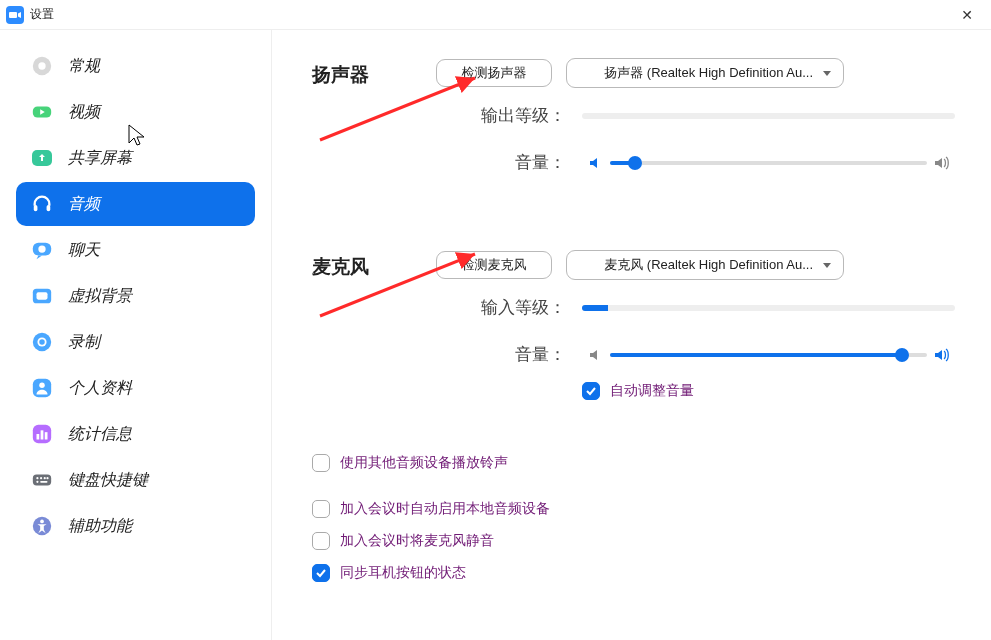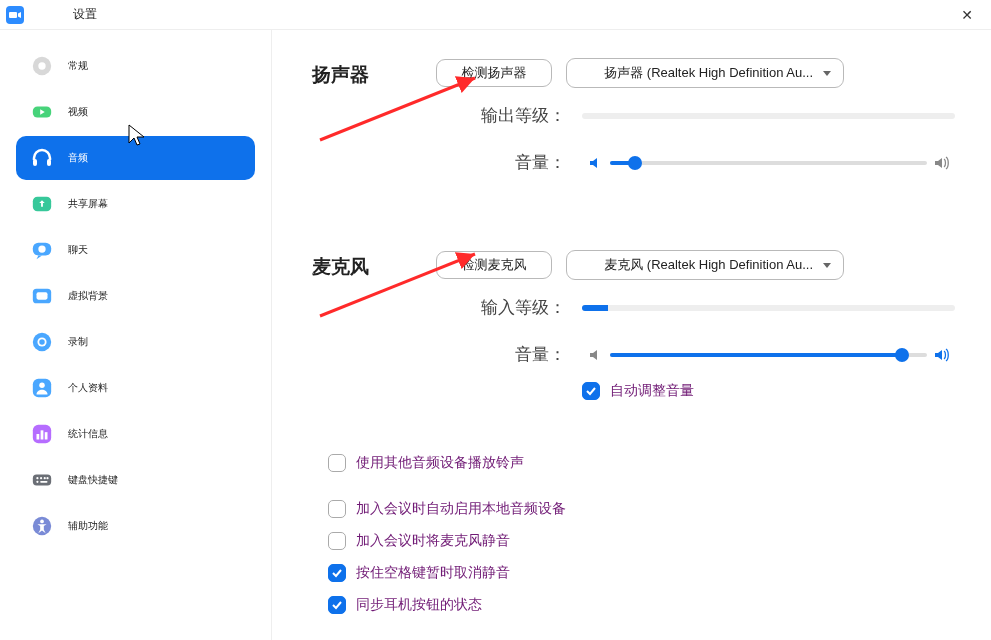--- a/index.html
+++ b/index.html
@@ -1,27 +1,27 @@
 <!DOCTYPE html>
 <html><head>
 <meta charset="utf-8">
 <style>
   * { box-sizing: border-box; margin: 0; padding: 0; font-family: "Microsoft YaHei", "PingFang SC", -apple-system, sans-serif; }
   body { width: 991px; height: 640px; background: #fff; overflow: hidden; position: relative; }
-  .titlebar { height: 30px; display: flex; align-items: center; padding: 0 6px; border-bottom: 1px solid #eee; gap: 43px; }
+  .titlebar { height: 30px; display: flex; align-items: center; padding: 0 6px; border-bottom: 1px solid #eee; }
   .titlebar .app-icon { width: 18px; height: 18px; border-radius: 4px; background: #2D8CFF; display: flex; align-items: center; justify-content: center; margin-right: 6px; }
   .titlebar .app-icon svg { width: 12px; height: 8px; }
   .titlebar .title { font-size: 12px; color: #222; }
   .titlebar .spacer { flex: 1; }
   .titlebar .close { width: 36px; height: 28px; display: flex; align-items: center; justify-content: center; cursor: pointer; font-size: 14px; color: #333; }
   .body { display: flex; height: calc(640px - 30px); }
   .sidebar { width: 272px; border-right: 1px solid #eee; padding: 14px 16px 14px 16px; }
   .side-item { height: 44px; display: flex; align-items: center; border-radius: 10px; padding: 0 14px; margin-bottom: 2px; cursor: pointer; }
   .side-item .icon { width: 24px; height: 24px; margin-right: 14px; display: flex; align-items: center; justify-content: center; }
-  .side-item .label { font-size: 10px; color: #222; }
+  .side-item .label { font-size: 16px; color: #222; font-style: italic; }
   .side-item.active { background: #0E71EB; }
   .side-item.active .label { color: #fff; }
   .side-item:nth-child(1) .icon svg,
   .side-item:nth-child(2) .icon svg,
   .side-item:nth-child(4) .icon svg,
   .side-item:nth-child(5) .icon svg,
   .side-item:nth-child(6) .icon svg,
   .side-item:nth-child(7) .icon svg,
   .side-item:nth-child(8) .icon svg,
   .side-item:nth-child(9) .icon svg,
@@ -36,21 +36,21 @@
   .select { height: 30px; border: 1px solid #b9b9b9; border-radius: 9px; background: #fff; padding: 0 30px 0 14px; font-size: 13px; color: #222; cursor: pointer; width: 278px; display: flex; align-items: center; position: relative; white-space: nowrap; overflow: hidden; justify-content: flex-end; }
   .select::after { content: ""; position: absolute; right: 12px; top: 12px; width: 0; height: 0; border-left: 4px solid transparent; border-right: 4px solid transparent; border-top: 5px solid #666; }
   .lvl-label { width: 130px; text-align: right; font-size: 17px; color: #444; margin-right: 16px; }
   .level-bar { flex: 1; height: 6px; background: #eee; border-radius: 3px; position: relative; overflow: hidden; }
   .level-bar .fill { position: absolute; left: 0; top: 0; bottom: 0; background: #0E71EB; }
   .slider-wrap { flex: 1; display: flex; align-items: center; }
   .speaker-icon { width: 16px; height: 16px; margin: 0 6px; display: flex; align-items: center; justify-content: center; }
   .slider { flex: 1; height: 4px; background: #ddd; border-radius: 2px; position: relative; cursor: pointer; }
   .slider .track-fill { position: absolute; left: 0; top: 0; bottom: 0; background: #0E71EB; border-radius: 2px; }
   .slider .thumb { position: absolute; top: 50%; width: 14px; height: 14px; background: #0E71EB; border-radius: 50%; transform: translate(-50%, -50%); }
-  .checkbox-row { display: flex; align-items: center; margin-bottom: 14px; margin-left: 16px; }
+  .checkbox-row { display: flex; align-items: center; margin-bottom: 14px; margin-left: 0; }
   .checkbox-row .cb { width: 18px; height: 18px; border-radius: 5px; border: 1.5px solid #aaa; margin-right: 10px; display: flex; align-items: center; justify-content: center; cursor: pointer; }
   .checkbox-row .cb.checked { background: #0E71EB; border-color: #0E71EB; }
   .checkbox-row .cb.checked svg { width: 12px; height: 12px; }
   .checkbox-row .cb-label { font-size: 14px; color: #701a75; }
   .auto-adjust { margin-left: 146px; margin-top: 14px; }
   .options-block { margin-top: -20px; margin-left: 0; }
   .cursor { position: absolute; left: 128px; top: 124px; pointer-events: none; z-index: 10; }
   .cursor svg { width: 20px; height: 24px; }
   .arrow { position: absolute; pointer-events: none; z-index: 5; }
 </style>
@@ -81,38 +81,38 @@
     </div>
     <div class="side-item">
       <span class="icon">
         <svg viewBox="0 0 24 24">
             <rect x="2" y="6" width="20" height="12" rx="5" fill="#47d37a"></rect>
             <path d="M10 9v6l5-3z" fill="#fff"></path>
           </svg>
       </span>
       <span class="label">视频</span>
     </div>
+    <div class="side-item">
+      <span class="icon">
+        <svg viewBox="0 0 24 24">
+            <rect x="2" y="4" width="20" height="16" rx="5" fill="#37c89a"></rect>
+            <path d="M12 8l3 3h-2v4h-2v-4H9z" fill="#fff"></path>
+          </svg>
+      </span>
+      <span class="label">共享屏幕</span>
+    </div>
     <div class="side-item active">
       <span class="icon">
         <svg viewBox="0 0 24 24">
             <path d="M4 14v-2a8 8 0 0 1 16 0v2" stroke="#fff" stroke-width="2.5" fill="none"></path>
             <rect x="3" y="13" width="4" height="7" rx="2" fill="#fff"></rect>
             <rect x="17" y="13" width="4" height="7" rx="2" fill="#fff"></rect>
           </svg>
       </span>
       <span class="label">音频</span>
-    </div>
-    <div class="side-item">
-      <span class="icon">
-        <svg viewBox="0 0 24 24">
-            <rect x="2" y="4" width="20" height="16" rx="5" fill="#37c89a"></rect>
-            <path d="M12 8l3 3h-2v4h-2v-4H9z" fill="#fff"></path>
-          </svg>
-      </span>
-      <span class="label">共享屏幕</span>
     </div>
     <div class="side-item">
       <span class="icon">
         <svg viewBox="0 0 24 24">
             <rect x="2" y="4" width="20" height="14" rx="6" fill="#4aa7ff"></rect>
             <path d="M8 18l-2 4 6-4z" fill="#4aa7ff"></path>
             <circle cx="12" cy="11" r="4" fill="#fff"></circle>
           </svg>
       </span>
       <span class="label">聊天</span>
@@ -305,26 +305,18 @@
       <div class="checkbox-row">
         <span class="cb"></span>
         <span class="cb-label">加入会议时将麦克风静音</span>
       </div>
       <div class="checkbox-row">
         <span class="cb checked">
           <svg viewBox="0 0 12 12">
               <path d="M2 6l3 3 5-6" stroke="#fff" stroke-width="2" fill="none"></path>
             </svg>
         </span>
-        <span class="cb-label">按住空格键暂时取消静音</span>
-      </div>
-      <div class="checkbox-row">
-        <span class="cb checked">
-          <svg viewBox="0 0 12 12">
-              <path d="M2 6l3 3 5-6" stroke="#fff" stroke-width="2" fill="none"></path>
-            </svg>
-        </span>
         <span class="cb-label">同步耳机按钮的状态</span>
       </div>
     </div>
 
   </div>
 </div>
 
 </body></html>

